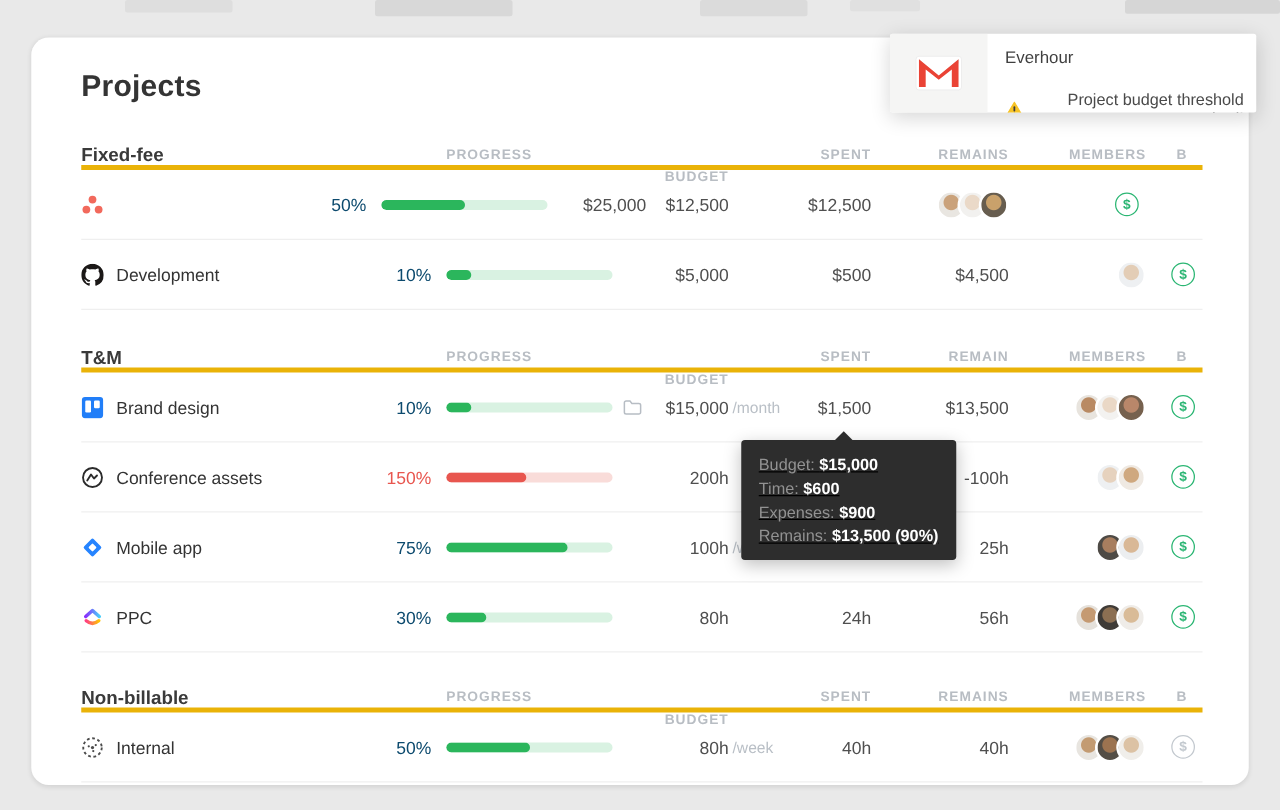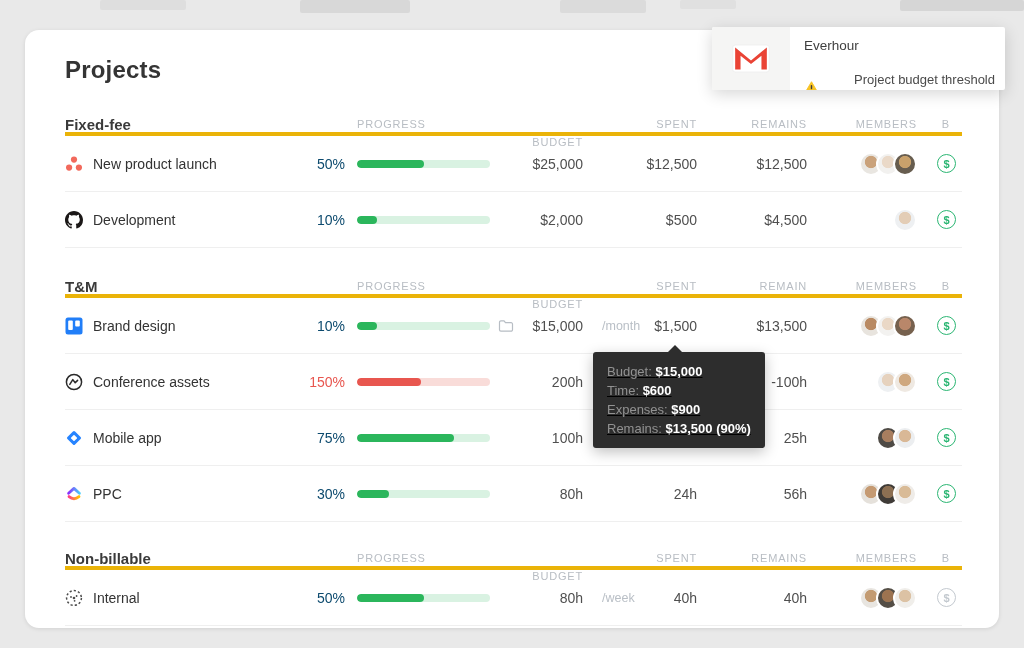--- a/index.html
+++ b/index.html
@@ -20,21 +20,21 @@
 
   .page-title { margin-top:26px; font-size:24px; font-weight:600; color:#343434; letter-spacing:.2px; }
 
   .table { margin-top:16px; }
   .row-grid { display:grid; grid-template-columns:28px 212px 52px 160px 66px 114px 110px 110px 45px; align-items:center; }
 
   .section-header { height:36px; border-bottom:4px solid #eab308; }
   .section + .section { margin-top:14px; }
   .section:last-child { margin-top:12px; }
   .section-title { grid-column:1/3; font-size:15px; font-weight:600; color:#3a3a3a; }
-  .col-label { font-size:11px; color:#b8bdc3; letter-spacing:.8px; font-weight:400; }
+  .col-label { font-size:11px; color:#b8bdc3; letter-spacing:.8px; font-weight:700; }
   .hl-progress { grid-column:4; text-align:left; }
   .hl-budget { grid-column:5; text-align:right;margin-top:36px; }
   .hl-spent { grid-column:6; text-align:right; }
   .hl-remains { grid-column:7; text-align:right; }
   .hl-members { grid-column:8; text-align:right; }
   .hl-b { grid-column:9; text-align:right; padding-right:12px; }
 
   .prow { height:56px; border-bottom:1px solid #efefef; }
   .cell { font-size:14px; color:#4f4f4f; }
   .c-icon { width:18px; height:18px; display:flex; align-items:center; }
@@ -46,21 +46,21 @@
   .bar { width:133px; height:8px; border-radius:4px; overflow:hidden; }
   .bar-green { background:#d9f2e2; }
   .bar-red { background:#f9dcd9; }
   .bar-fill { height:100%; border-radius:4px; }
   .bar-green .bar-fill { background:#2bb65c; }
   .bar-red .bar-fill { background:#e8564f; }
   .c-folder { position:absolute; left:141px; top:50%; transform:translateY(-50%); width:16px; height:14px; display:none; }
   .c-folder.show { display:block; }
   .c-budget,.c-spent,.c-remains { text-align:right; }
   .c-budget .vwrap { position:relative; display:inline-block; }
-  .c-budget .suffix { position:absolute; left:100%; margin-left:19px; top:1px; font-size:12.5px; color:#b9bfc6; white-space:nowrap; }
+  .c-budget .suffix { position:absolute; left:100%; margin-left:3px; top:1px; font-size:12.5px; color:#b9bfc6; white-space:nowrap; }
   .c-members { display:flex; justify-content:flex-end; align-items:center; }
   .avatar { width:24px; height:24px; border-radius:50%; border:2px solid #fff; margin-left:-7px; flex:0 0 auto; }
   .avatar:first-child { margin-left:0; }
   .c-bill { display:flex; justify-content:flex-end; padding-right:6px; }
   .bill { width:19px; height:19px; border-radius:50%; border:1.5px solid #2bb673; color:#2bb673;
           font-size:11px; font-weight:700; display:flex; align-items:center; justify-content:center; }
   .bill.nonbill { border-color:#c3c9cf; color:#c3c9cf; }
 
   
   .tooltip { position:absolute; left:593px; top:352px; width:172px; background:#2d2d2d; border-radius:3px;
@@ -105,21 +105,20 @@
     </div>
     <div class="rows">
   <div class="prow row-grid">
     <div class="cell c-icon">
                 <svg viewBox="0 0 18 18">
                   <circle cx="9" cy="4.6" r="3.1" fill="#f2695c"></circle>
                   <circle cx="4.1" cy="12.6" r="3.1" fill="#f2695c"></circle>
                   <circle cx="13.9" cy="12.6" r="3.1" fill="#f2695c"></circle>
                 </svg>
               </div>
-    <div class="cell c-name">New product launch</div>
     <div class="cell c-pct">50%</div>
     <div class="cell c-bar">
       <div class="bar bar-green">
         <div class="bar-fill" style="width: 50%;"></div>
       </div>
 
     </div>
     <div class="cell c-budget">
       <span class="vwrap"><span>$25,000</span><span class="suffix"></span></span>
     </div>
@@ -143,21 +142,21 @@
               </div>
     <div class="cell c-name">Development</div>
     <div class="cell c-pct">10%</div>
     <div class="cell c-bar">
       <div class="bar bar-green">
         <div class="bar-fill" style="width: 15%;"></div>
       </div>
 
     </div>
     <div class="cell c-budget">
-      <span class="vwrap"><span>$2,000</span><span class="suffix"></span></span>
+      <span class="vwrap"><span>$5,000</span><span class="suffix"></span></span>
     </div>
     <div class="cell c-spent">$500</div>
     <div class="cell c-remains">$4,500</div>
     <div class="cell c-members">
                 <div class="avatar" style="background: radial-gradient(circle at 50% 40%, rgb(227, 205, 182) 0px, rgb(227, 205, 182) 37%, rgb(238, 240, 242) 42%);"></div>
               </div>
     <div class="cell c-bill">
       <span class="bill">$</span>
     </div>
   </div>

